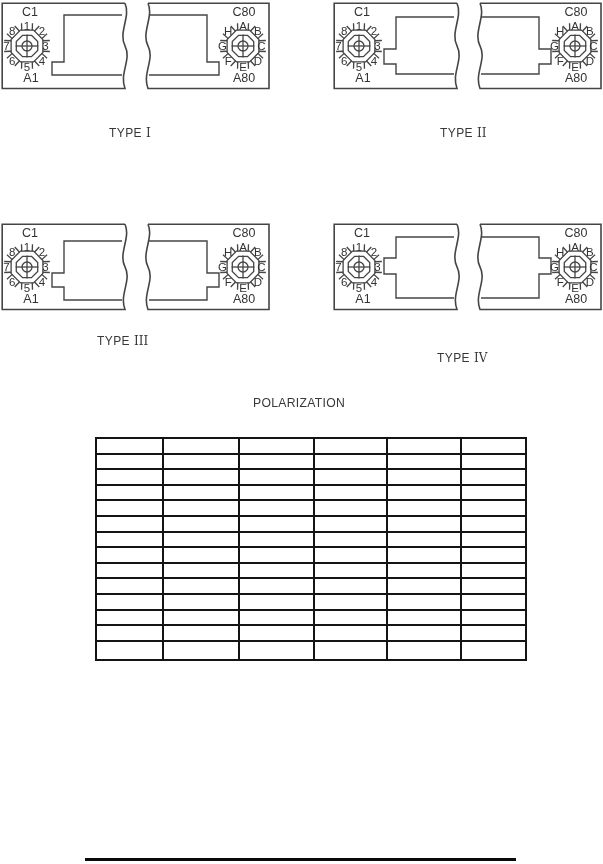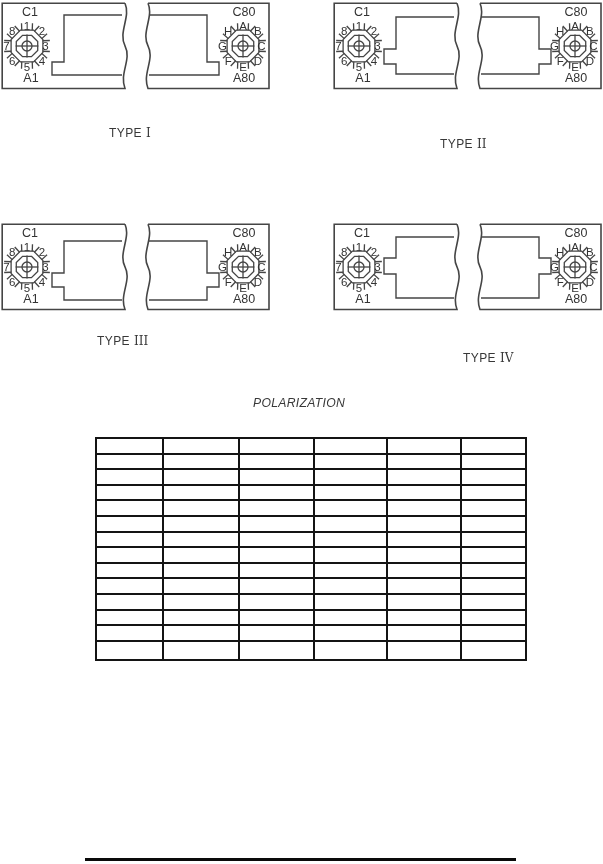--- a/index.html
+++ b/index.html
@@ -1,21 +1,21 @@
 <!DOCTYPE html>
 <html><head>
 <meta charset="utf-8">
 <style>
   html,body{margin:0;padding:0;background:#fff;}
   .page{position:relative;width:603px;height:864px;background:#ffffff;overflow:hidden;
         font-family:"Liberation Sans",sans-serif;color:#383838;}
   .diagram{position:absolute;width:270px;height:88px;}
   .type-label{position:absolute;font-size:12px;letter-spacing:0.4px;color:#383838;white-space:nowrap;}
   .roman{font-family:"DejaVu Serif",serif;margin-left:4px;letter-spacing:0px;}
-  .table-title{position:absolute;left:253px;top:396px;font-size:12.2px;letter-spacing:0.3px;color:#383838;font-style:italic;}
+  .table-title{position:absolute;left:253px;top:396px;font-size:12.2px;letter-spacing:0.3px;color:#383838;}
   table.pol{position:absolute;left:95px;top:437px;border-collapse:collapse;table-layout:fixed;}
   table.pol td{border:2px solid #141414;height:13.6px;padding:0;}
   table.pol tr:last-child td{height:17px;}
   .footer-rule{position:absolute;left:85px;top:858px;width:431px;height:3px;background:#0a0a0a;}
   svg text{fill:#333333;}
 </style>
 </head>
 <body>
 
 <div class="page">
@@ -311,23 +311,23 @@
         <text x="227.1507575950825" y="58.849242404917504" text-anchor="middle" dominant-baseline="central" font-size="11.5" stroke="none" fill="#333333">F</text>
         <text x="221.5" y="44.00000000000001" text-anchor="middle" dominant-baseline="central" font-size="11.5" stroke="none" fill="#333333">G</text>
         <text x="227.1507575950825" y="29.150757595082506" text-anchor="middle" dominant-baseline="central" font-size="11.5" stroke="none" fill="#333333">H</text>
         <text x="29" y="14" text-anchor="middle" font-size="12.5" fill="#333333">C1</text>
         <text x="30" y="80" text-anchor="middle" font-size="12.5" fill="#333333">A1</text>
         <text x="243" y="14" text-anchor="middle" font-size="12.5" fill="#333333">C80</text>
         <text x="243" y="80" text-anchor="middle" font-size="12.5" fill="#333333">A80</text>
       </svg></div>
 
   <div class="type-label" style="left:109px;top:126px"><span>TYPE</span><span class="roman">I</span></div>
-  <div class="type-label" style="left:440px;top:137px"><span>TYPE</span><span class="roman">II</span></div>
+  <div class="type-label" style="left:440px;top:126px"><span>TYPE</span><span class="roman">II</span></div>
   <div class="type-label" style="left:97px;top:334px"><span>TYPE</span><span class="roman">III</span></div>
-  <div class="type-label" style="left:463px;top:351px"><span>TYPE</span><span class="roman">IV</span></div>
+  <div class="type-label" style="left:437px;top:351px"><span>TYPE</span><span class="roman">IV</span></div>
 
   <div class="table-title">POLARIZATION</div>
 
   <table class="pol">
     <colgroup id="pol-cols">
         <col style="width: 67px;">
         <col style="width: 76px;">
         <col style="width: 75px;">
         <col style="width: 73px;">
         <col style="width: 74px;">

